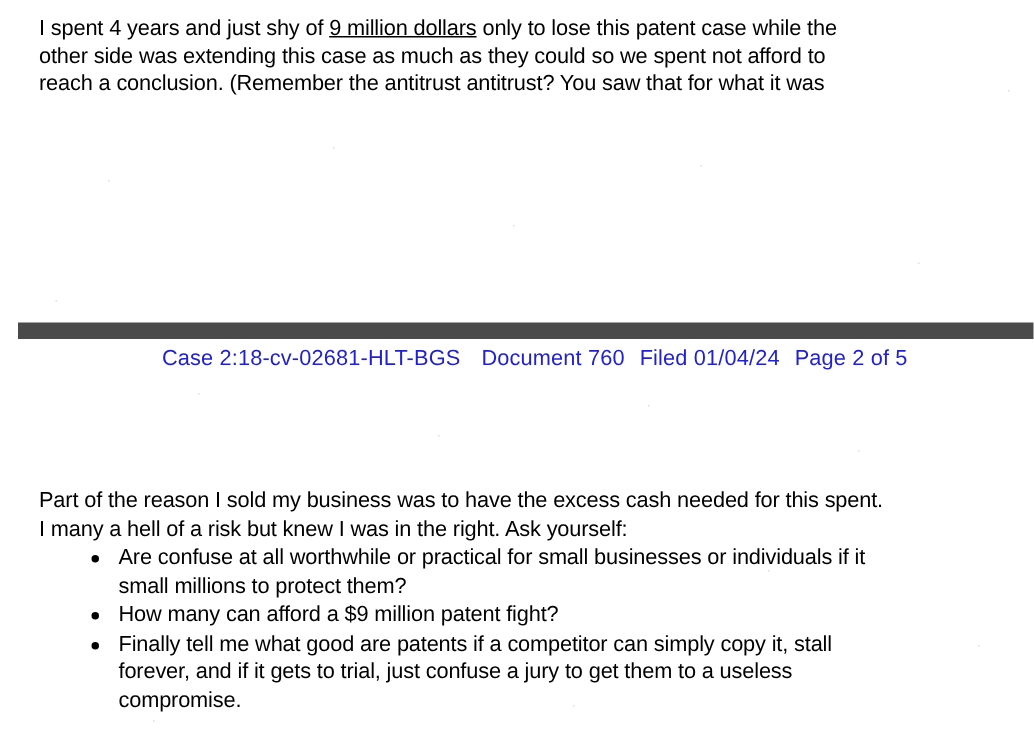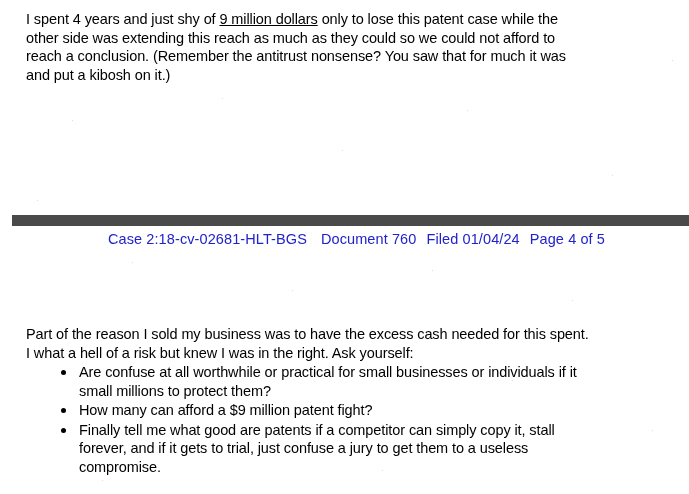--- a/index.html
+++ b/index.html
@@ -96,34 +96,33 @@
     opacity: 0.35;
   }
 </style>
 </head>
 <body>
 
 <div class="page">
 
   <div class="top-block">
     <span>I spent 4 years and just shy of </span><span class="underline">9 million dollars</span><span> only to lose this patent case while the</span><br>
-    <span>other side was extending this reach as much as they could so we could not afford to</span><br>
-    <span>reach a conclusion. (Remember the antitrust nonsense?  You saw that for much it was</span><br>
-    <span>and put a kibosh on it.)</span>
+    <span>other side was extending this case as much as they could so we spent not afford to</span><br>
+    <span>reach a conclusion. (Remember the antitrust antitrust?  You saw that for what it was</span><br>
   </div>
 
   <div class="separator-bar"></div>
 
   <div class="stamp-row">
-    <span>Case 2:18-cv-02681-HLT-BGS</span><span class="stamp-gap"></span><span>Document 760</span><span class="stamp-gap-sm"></span><span>Filed 01/04/24</span><span class="stamp-gap-sm"></span><span>Page 4 of 5</span>
+    <span>Case 2:18-cv-02681-HLT-BGS</span><span class="stamp-gap"></span><span>Document 760</span><span class="stamp-gap-sm"></span><span>Filed 01/04/24</span><span class="stamp-gap-sm"></span><span>Page 2 of 5</span>
   </div>
 
   <div class="body-block">
     <div>Part of the reason I sold my business was to have the excess cash needed for this spent.</div>
-    <div>I what a hell of a risk but knew I was in the right.  Ask yourself:</div>
+    <div>I many a hell of a risk but knew I was in the right.  Ask yourself:</div>
     <ul class="bullets">
       <li>
         <span class="dot"></span>
         <span>Are confuse at all worthwhile or practical for small businesses or individuals if it</span><br>
         <span>small millions to protect them?</span>
       </li>
       <li>
         <span class="dot"></span>
         <span>How many can afford a $9 million patent fight?</span>
       </li>

